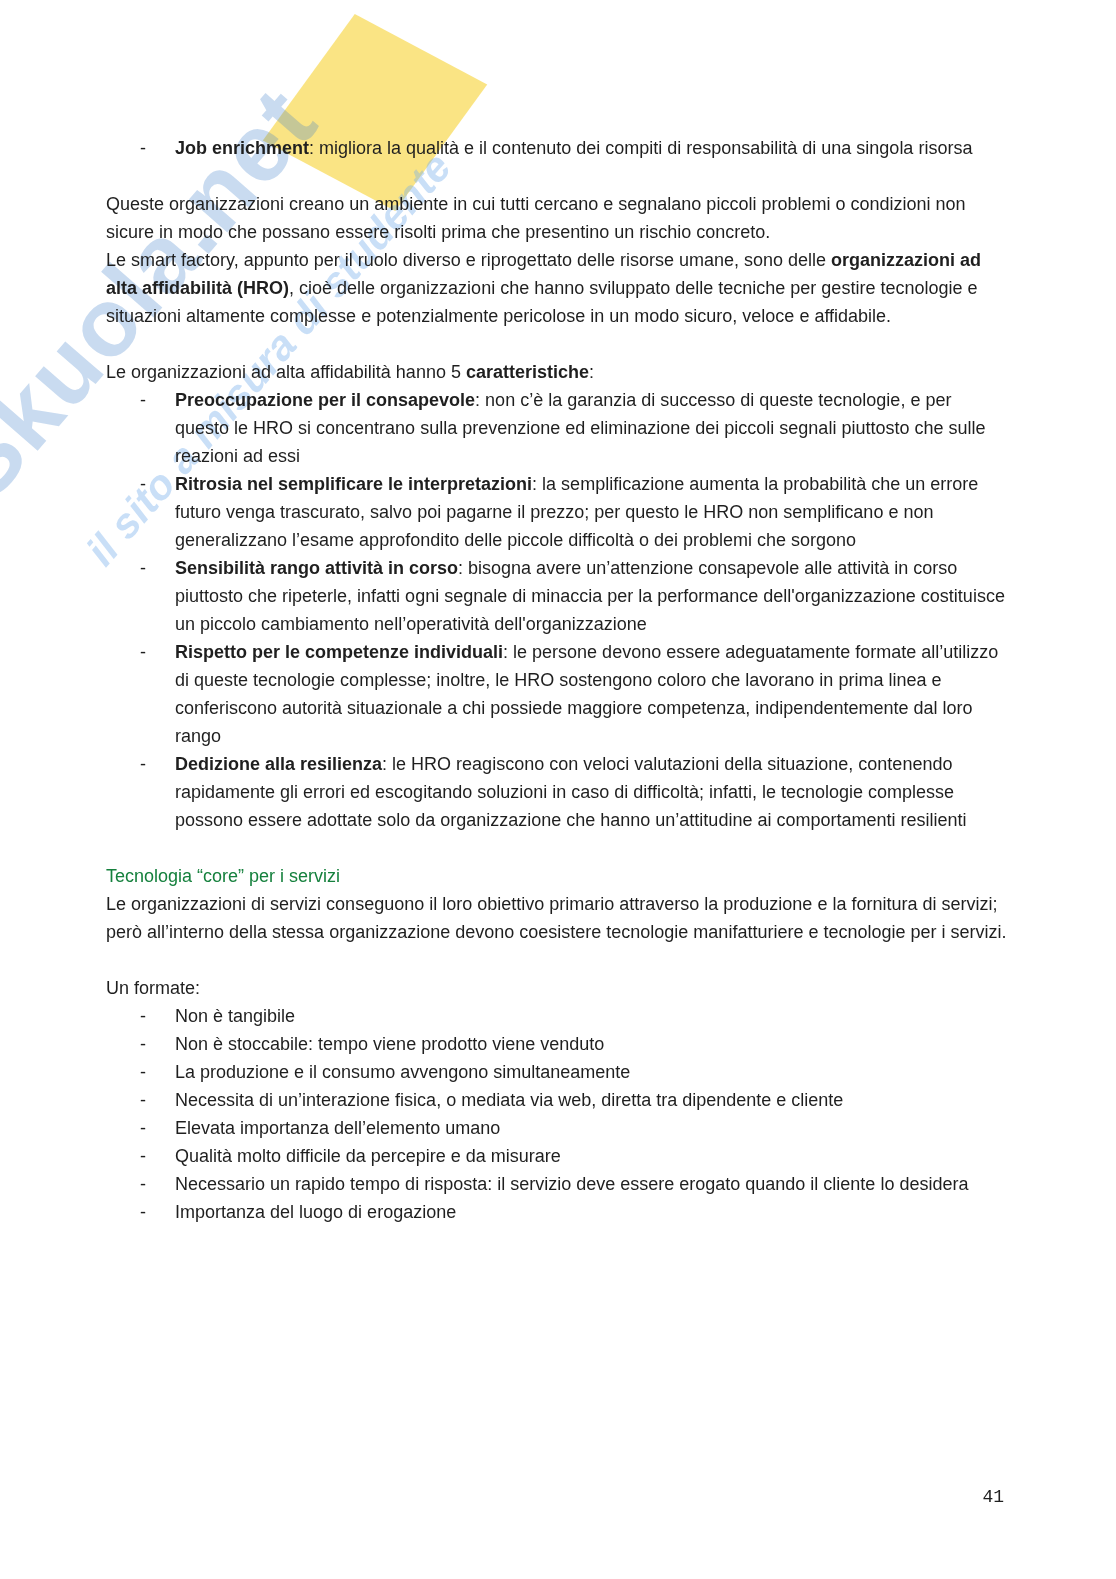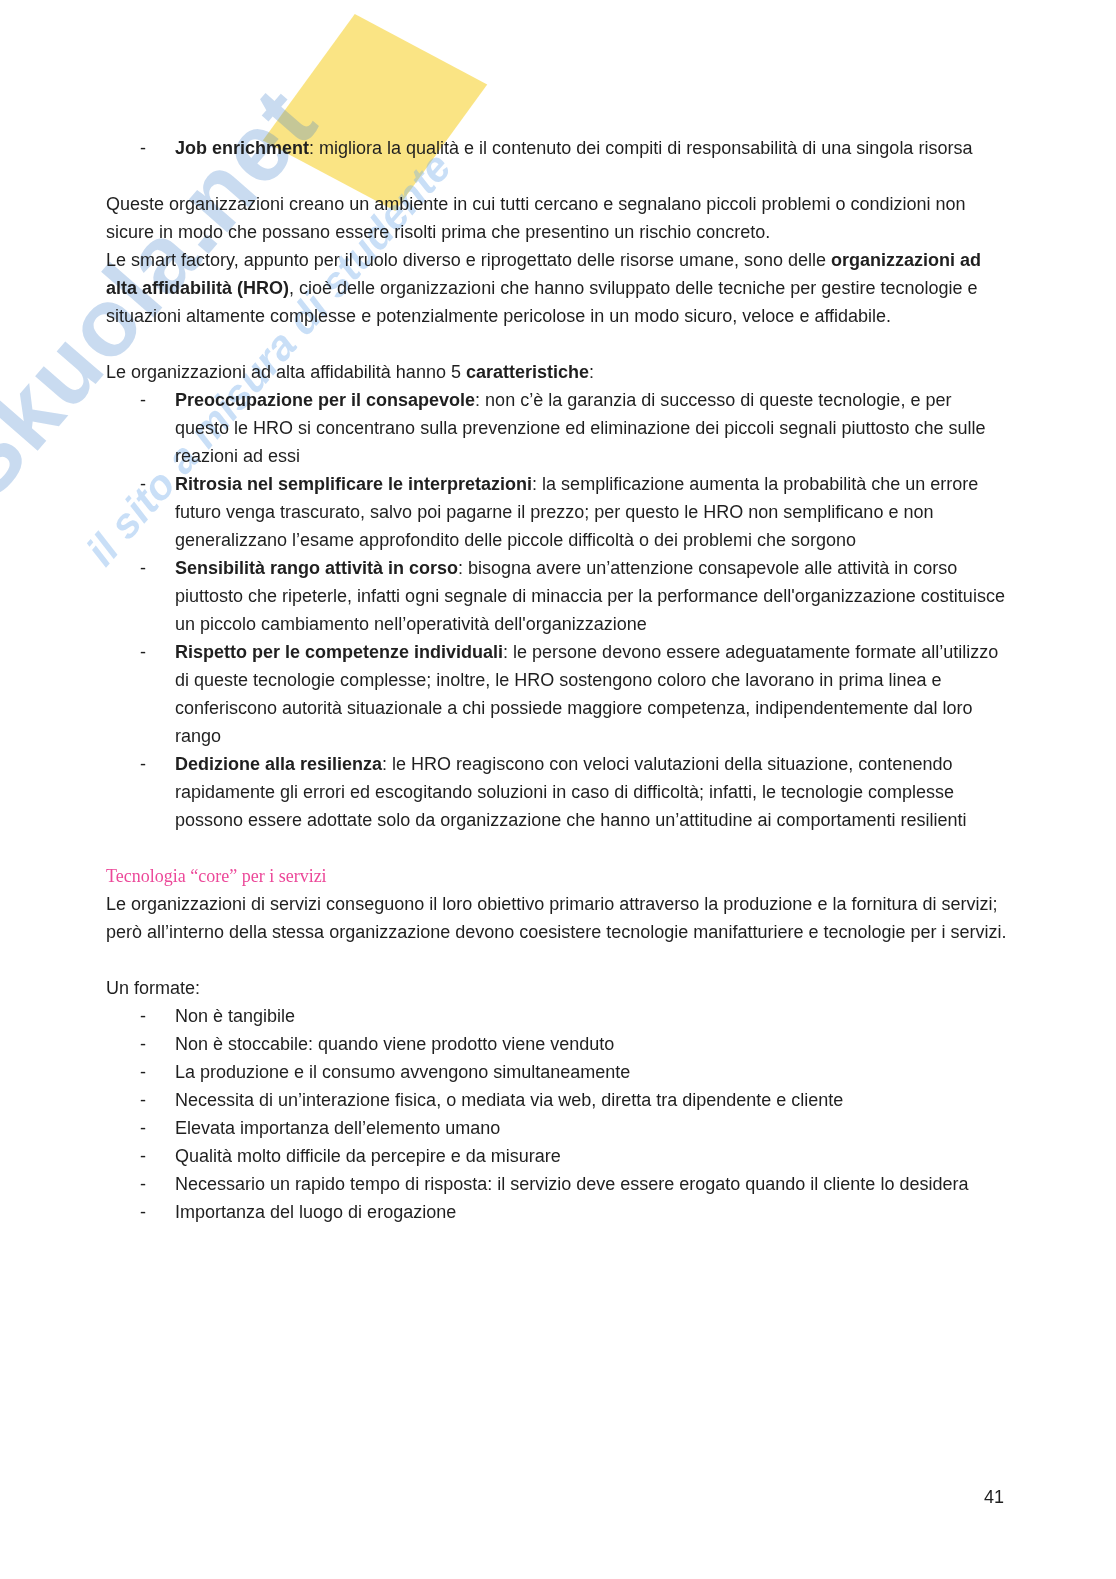--- a/index.html
+++ b/index.html
@@ -32,28 +32,28 @@
     position: absolute; left: 95px; top: 545px;
     transform: rotate(-49deg); transform-origin: left center;
     font-size: 42px; font-style: italic; font-weight: bold;
     color: rgba(120, 175, 235, 0.40); white-space: nowrap;
   }
   
   .content { position: relative; z-index: 1; padding: 134px 106px 0 106px; }
   p { margin: 0; }
   .gap { height: 28px; }
   .b { font-weight: bold; }
-  .red { color: #ec4899; font-family: Liberation Serif, serif; }
+  .red { color: #15803d; }
   ul.blist { list-style: none; margin: 0; padding: 0; }
   ul.blist li { display: flex; }
   .mk { flex: 0 0 35px; margin-left: 34px; }
   .li-text { flex: 1; }
   .page-number {
     position: absolute; right: 112px; bottom: 68px;
-    z-index: 1; font-size: 18px; color: #1f1f1f;
+    z-index: 1; font-size: 18px; color: #1f1f1f; font-family: Liberation Mono, monospace;
   }
 </style>
 </head>
 <body>
 
 <div class="page">
 
   <div class="watermark">
     <div class="wm-yellow"></div>
     <div class="wm-brand">Skuola.net</div>
@@ -110,21 +110,21 @@
 
     <p><span>Un formate:</span></p>
 
     <ul class="blist">
       <li>
         <span class="mk">-</span>
         <span class="li-text"><span>Non è tangibile</span></span>
       </li>
       <li>
         <span class="mk">-</span>
-        <span class="li-text"><span>Non è stoccabile: quando viene prodotto viene venduto</span></span>
+        <span class="li-text"><span>Non è stoccabile: tempo viene prodotto viene venduto</span></span>
       </li>
       <li>
         <span class="mk">-</span>
         <span class="li-text"><span>La produzione e il consumo avvengono simultaneamente</span></span>
       </li>
       <li>
         <span class="mk">-</span>
         <span class="li-text"><span>Necessita di un’interazione fisica, o mediata via web, diretta tra dipendente e cliente</span></span>
       </li>
       <li>

